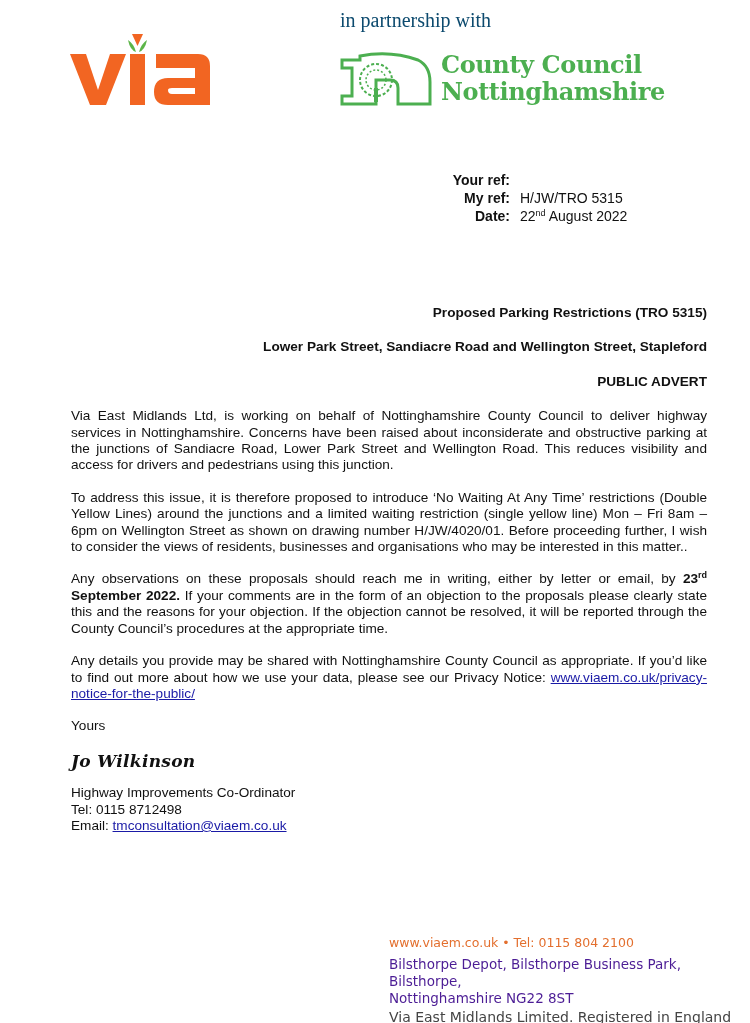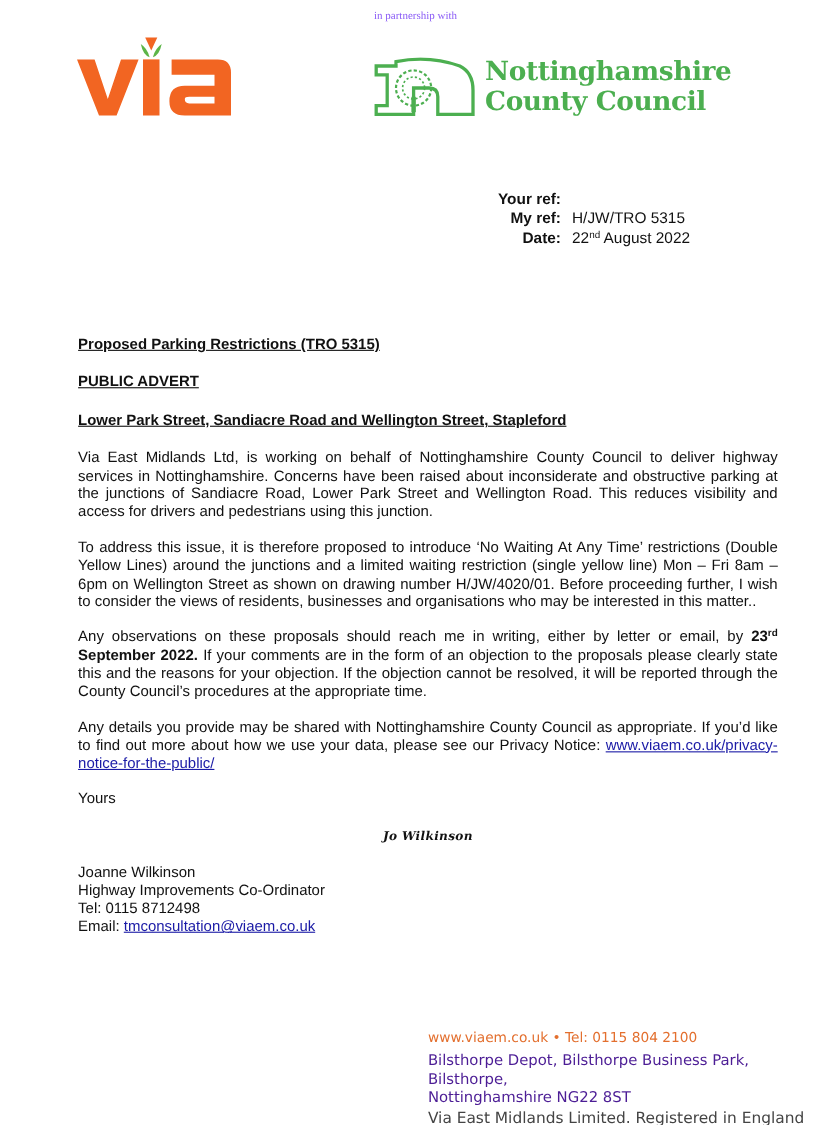--- a/index.html
+++ b/index.html
@@ -1,42 +1,42 @@
 <!DOCTYPE html>
 <html><head>
 <meta charset="utf-8">
 <style>
   html, body { margin: 0; padding: 0; background: #ffffff; }
   body { width: 750px; height: 1023px; position: relative; overflow: hidden;
          font-family: "Liberation Sans", sans-serif; color: #111; }
   .abs { position: absolute; }
 
   
-  .partnership { left: 340px; top: 9px; font-family: "Liberation Serif", serif; font-size: 10px; color: #8b5cf6; }
+  .partnership { left: 340px; top: 9px; font-family: "Liberation Serif", serif; font-size: 20px; color: #0c4a6e; }
   .via-logo { left: 70px; top: 32px; width: 145px; height: 75px; }
   .ncc-emblem { left: 340px; top: 52px; width: 96px; height: 56px; }
   .ncc-text { left: 441px; top: 51px; font-family: "DejaVu Serif", serif; font-weight: bold;
               color: #4caf50; font-size: 24px; line-height: 27px; letter-spacing: -0.4px; }
 
   
   .refs { left: 440px; top: 171px; font-size: 14px; line-height: 18px; }
   .refs table { border-collapse: collapse; }
   .refs td { padding: 0; }
   .refs td.lbl { font-weight: bold; text-align: right; padding-right: 10px; width: 70px; }
   sup { font-size: 9px; line-height: 0; vertical-align: 5px; }
 
   
   .letter { left: 71px; top: 305px; width: 636px; font-size: 13.6px; line-height: 16.4px; }
   .letter p { margin: 0; }
   .greet { margin-bottom: 18px !important; }
-  .heading { font-weight: bold; text-decoration: underline; margin-bottom: 18px !important; }
+  .heading { font-weight: bold; margin-bottom: 18px !important; text-align: right; }
   .para { text-align: justify; margin-bottom: 16px !important; }
   .link { color: #1a1aa6; text-decoration: underline; }
   .signature { font-family: "DejaVu Serif", serif; font-style: italic; font-weight: bold;
-               font-size: 11px; margin: 18px 0 16px !important; letter-spacing: 0.3px; text-align: center; }
+               font-size: 17px; margin: 18px 0 16px !important; letter-spacing: 0.3px; }
   .sig-block p { margin: 0; }
 
   
   .footer { left: 369px; top: 935px; font-family: "DejaVu Sans", sans-serif; margin-left: 20px; }
   .f-web { color: #e36f2e; font-size: 12.5px; margin-bottom: 6px; }
   .f-addr { color: #4c1d95; font-size: 13.5px; line-height: 17px; }
   .f-reg { color: #444; font-size: 14px; margin-top: 2px; }
 </style>
 </head>
 <body>
@@ -57,22 +57,22 @@
 </svg>
 
 <svg class="abs ncc-emblem" viewBox="0 0 96 56">
   <path d="M2,8 L20,8 L20,4 Q50,-2 78,8 Q90,14 90,30 L90,52 L58,52 L58,36 Q58,28 50,28 L36,28 L36,52 L2,52 L2,44 L12,44 L12,16 L2,16 Z" fill="none" stroke="#4caf50" stroke-width="3"></path>
   <circle cx="36" cy="28" r="16" fill="none" stroke="#4caf50" stroke-width="2" stroke-dasharray="3 2"></circle>
   <circle cx="36" cy="28" r="10" fill="none" stroke="#4caf50" stroke-width="1.5" stroke-dasharray="2 2"></circle>
   <rect x="34" y="36" width="4" height="14" fill="#4caf50"></rect>
 </svg>
 
 <div class="abs ncc-text">
+  <div>County Council</div>
   <div>Nottinghamshire</div>
-  <div>County Council</div>
 </div>
 
 <div class="abs refs">
   <table>
     <tbody>
         <tr>
       <td class="lbl">Your ref:</td>
       <td></td>
     </tr>
     <tr>
@@ -82,30 +82,29 @@
     <tr>
       <td class="lbl">Date:</td>
       <td><span>22</span><sup>nd</sup><span> August 2022</span></td>
     </tr>
   </tbody>
     </table>
 </div>
 
 <div class="abs letter">
   <p class="heading">Proposed Parking Restrictions (TRO 5315)</p>
+  <p class="heading">Lower Park Street, Sandiacre Road and Wellington Street, Stapleford</p>
   <p class="heading">PUBLIC ADVERT</p>
-  <p class="heading">Lower Park Street, Sandiacre Road and Wellington Street, Stapleford</p>
   <p class="para">Via East Midlands Ltd, is working on behalf of Nottinghamshire County Council to deliver highway services in Nottinghamshire. Concerns have been raised about inconsiderate and obstructive parking at the junctions of Sandiacre Road, Lower Park Street and Wellington Road. This reduces visibility and access for drivers and pedestrians using this junction.</p>
   <p class="para">To address this issue, it is therefore proposed to introduce ‘No Waiting At Any Time’ restrictions (Double Yellow Lines) around the junctions and a limited waiting restriction (single yellow line) Mon – Fri 8am – 6pm on Wellington Street as shown on drawing number H/JW/4020/01.  Before proceeding further, I wish to consider the views of residents, businesses and organisations who may be interested in this matter..</p>
   <p class="para"><span>Any observations on these proposals should reach me in writing, either by letter or email, by </span><b><span>23</span><sup>rd</sup><span> September 2022.</span></b><span> If your comments are in the form of an objection to the proposals please clearly state this and the reasons for your objection. If the objection cannot be resolved, it will be reported through the County Council’s procedures at the appropriate time.</span></p>
   <p class="para"><span>Any details you provide may be shared with Nottinghamshire County Council as appropriate. If you’d like to find out more about how we use your data, please see our Privacy Notice: </span><a class="link">www.viaem.co.uk/privacy-notice-for-the-public/</a></p>
   <p>Yours</p>
   <p class="signature">Jo Wilkinson</p>
   <div class="sig-block">
-    <p>Joanne Wilkinson</p>
     <p>Highway Improvements Co-Ordinator</p>
     <p><span>Tel: </span><span>0115 8712498</span></p>
     <p><span>Email: </span><a class="link">tmconsultation@viaem.co.uk</a></p>
   </div>
 </div>
 
 <div class="abs footer">
   <div class="f-web">www.viaem.co.uk • Tel: 0115 804 2100</div>
   <div class="f-addr">Bilsthorpe Depot, Bilsthorpe Business Park, Bilsthorpe,</div>
   <div class="f-addr">Nottinghamshire  NG22 8ST</div>

